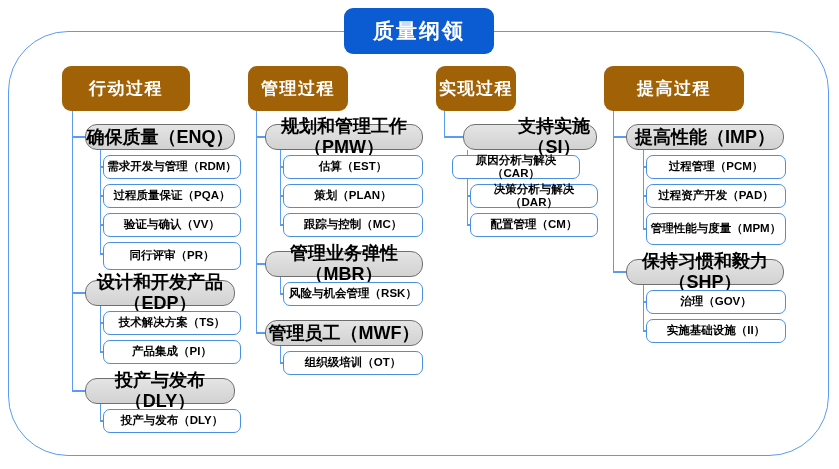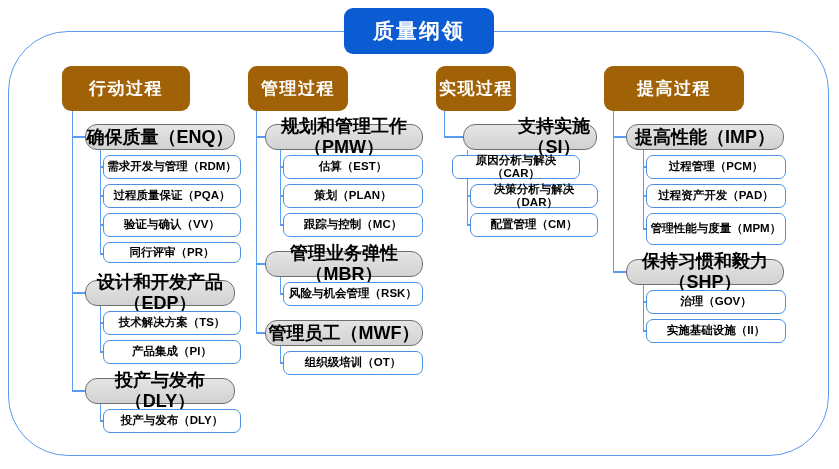--- a/index.html
+++ b/index.html
@@ -123,21 +123,21 @@
   <div id="nodes">
       <div class="col-header" style="left: 62px; top: 66px; width: 128px;">行动过程</div>
       <div class="group-box" style="left: 85px; top: 124px; width: 150px; height: 26px;">确保质量（ENQ）</div>
       <div class="conn-h" style="left: 72px; top: 136.3px; width: 13px;"></div>
       <div class="leaf-box" style="left: 103px; top: 155px; width: 138px; height: 24px;">需求开发与管理（RDM）</div>
       <div class="conn-h" style="left: 100px; top: 166.3px; width: 3px;"></div>
       <div class="leaf-box" style="left: 103px; top: 184px; width: 138px; height: 24px;">过程质量保证（PQA）</div>
       <div class="conn-h" style="left: 100px; top: 195.3px; width: 3px;"></div>
       <div class="leaf-box" style="left: 103px; top: 213px; width: 138px; height: 24px;">验证与确认（VV）</div>
       <div class="conn-h" style="left: 100px; top: 224.3px; width: 3px;"></div>
-      <div class="leaf-box" style="left: 103px; top: 242px; width: 138px; height: 21px;">同行评审（PR）</div>
+      <div class="leaf-box" style="left: 103px; top: 242px; width: 138px; height: 28px;">同行评审（PR）</div>
       <div class="conn-h" style="left: 100px; top: 253.3px; width: 3px;"></div>
       <div class="conn-v" style="left: 100px; top: 150px; height: 104px;"></div>
       <div class="group-box" style="left: 85px; top: 280px; width: 150px; height: 26px;">设计和开发产品（EDP）</div>
       <div class="conn-h" style="left: 72px; top: 292.3px; width: 13px;"></div>
       <div class="leaf-box" style="left: 103px; top: 311px; width: 138px; height: 24px;">技术解决方案（TS）</div>
       <div class="conn-h" style="left: 100px; top: 322.3px; width: 3px;"></div>
       <div class="leaf-box" style="left: 103px; top: 340px; width: 138px; height: 24px;">产品集成（PI）</div>
       <div class="conn-h" style="left: 100px; top: 351.3px; width: 3px;"></div>
       <div class="conn-v" style="left: 100px; top: 306px; height: 46px;"></div>
       <div class="group-box" style="left: 85px; top: 378px; width: 150px; height: 26px;">投产与发布（DLY）</div>

